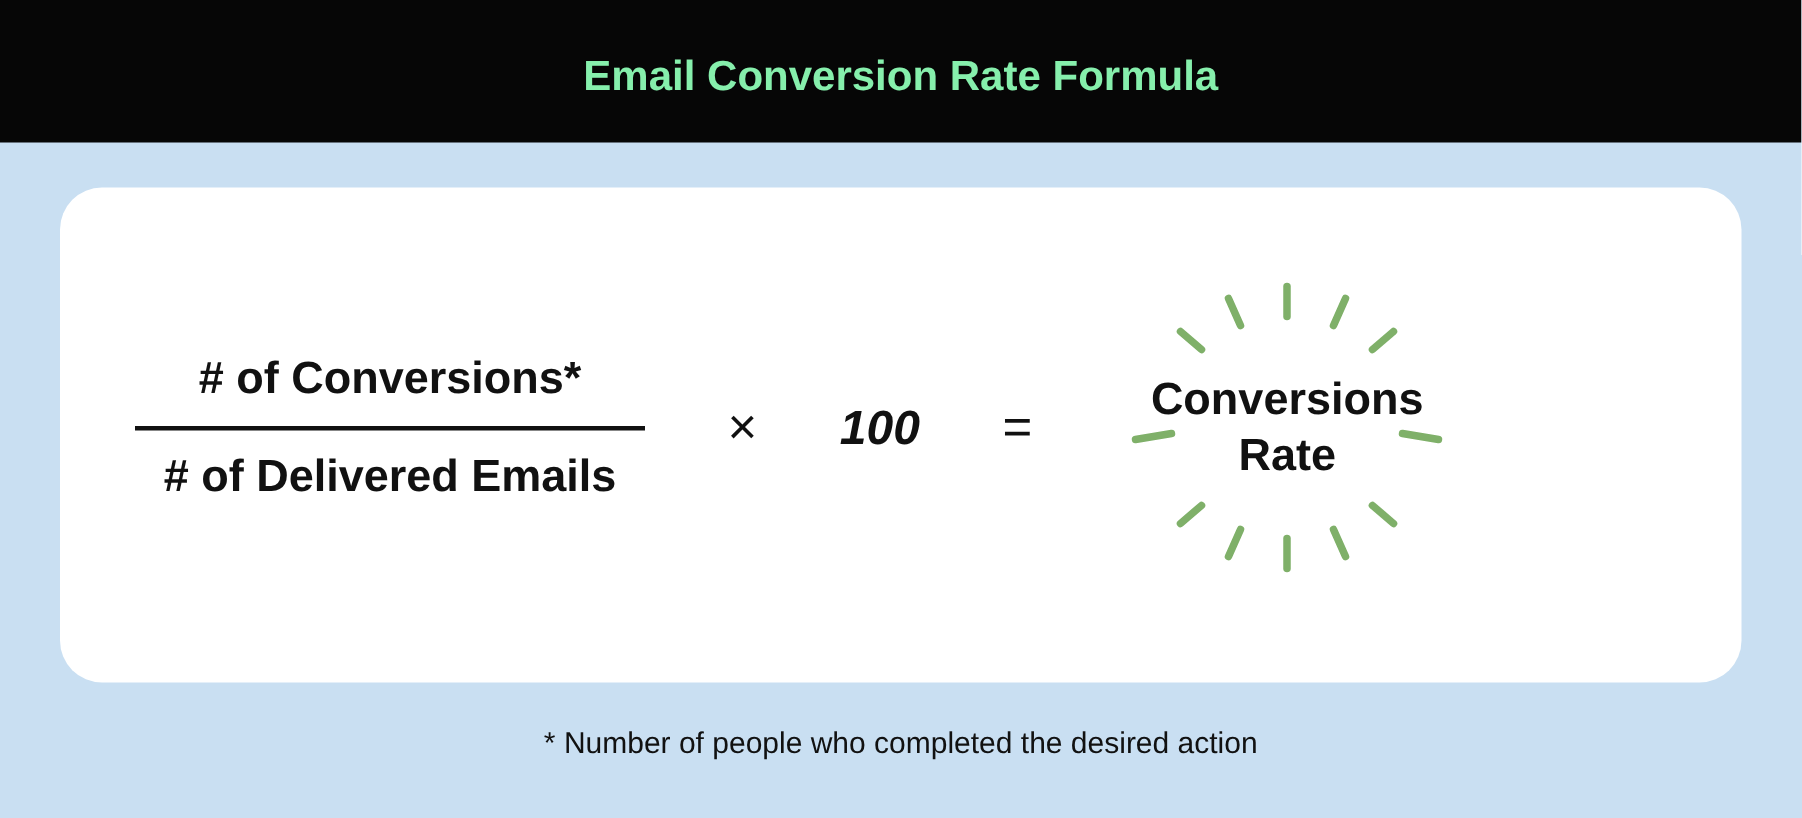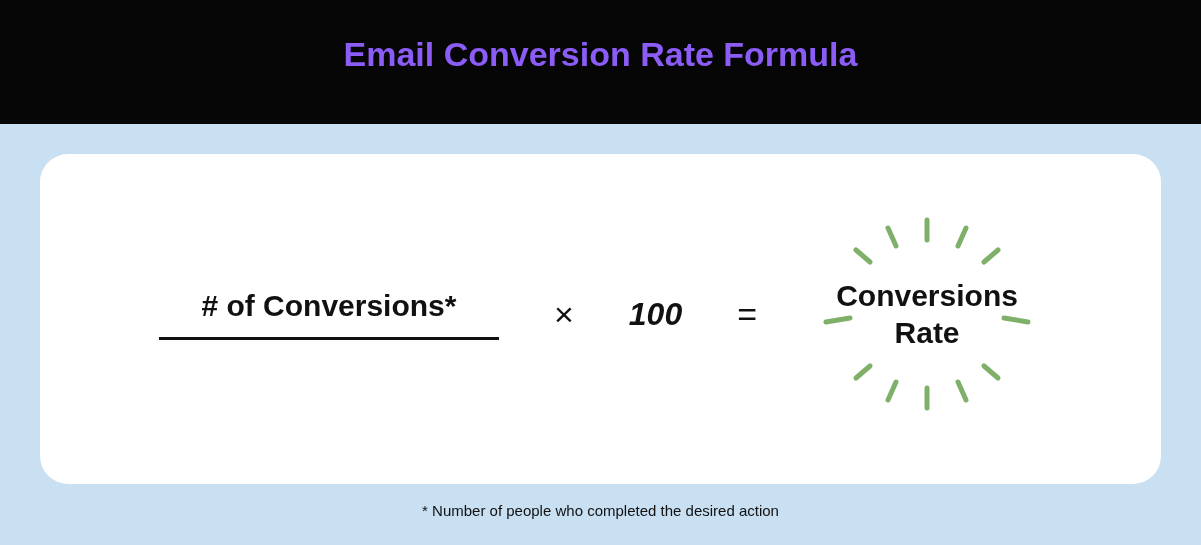--- a/index.html
+++ b/index.html
@@ -1,40 +1,39 @@
 <!DOCTYPE html>
 <html><head>
 <meta charset="utf-8">
 <style>
   * { box-sizing: border-box; margin: 0; padding: 0; }
   html, body { width: 1201px; height: 545px; font-family: 'Segoe UI', 'Helvetica Neue', Arial, sans-serif; }
   body { background: #c9dff2; display: flex; flex-direction: column; }
   .header {
     background: #060606;
-    color: #8b5cf6;
+    color: #86efac;
     text-align: center;
-    padding: 35px 0 50px 0;
-    font-size: 34px;
+    padding: 35px 0 28px 0;
+    font-size: 28px;
     font-weight: 700;
   }
   .body-area {
     flex: 1;
     padding: 30px 40px 20px 40px;
     display: flex;
     flex-direction: column;
     align-items: center;
   }
   .card {
     background: #fff;
     border-radius: 28px;
     width: 100%;
     padding: 60px 50px 70px 50px;
     display: flex;
     align-items: center;
-    justify-content: center;
     gap: 55px;
   }
   .fraction {
     display: flex;
     flex-direction: column;
     align-items: center;
     font-size: 30px;
     font-weight: 600;
     color: #111;
   }
@@ -72,39 +71,40 @@
     color: #111;
     text-align: center;
     line-height: 1.25;
   }
   .burst {
     position: absolute;
     inset: 0;
     z-index: 1;
   }
   .footnote {
-    margin-top: 18px;
-    font-size: 15px;
+    margin-top: 30px;
+    font-size: 20px;
     color: #111;
     text-align: center;
   }
 </style>
 </head>
 <body>
 
 <div class="header">
   <span>Email Conversion Rate Formula</span>
 </div>
 
 <div class="body-area">
   <div class="card">
 
     <div class="fraction">
       <div class="numerator"># of Conversions*</div>
       <div class="frac-line"></div>
+      <div class="denominator"># of Delivered Emails</div>
     </div>
 
     <div class="op">×</div>
 
     <div class="hundred">100</div>
 
     <div class="op">=</div>
 
     <div class="result-wrap">
       <svg class="burst" viewBox="0 0 230 200">

